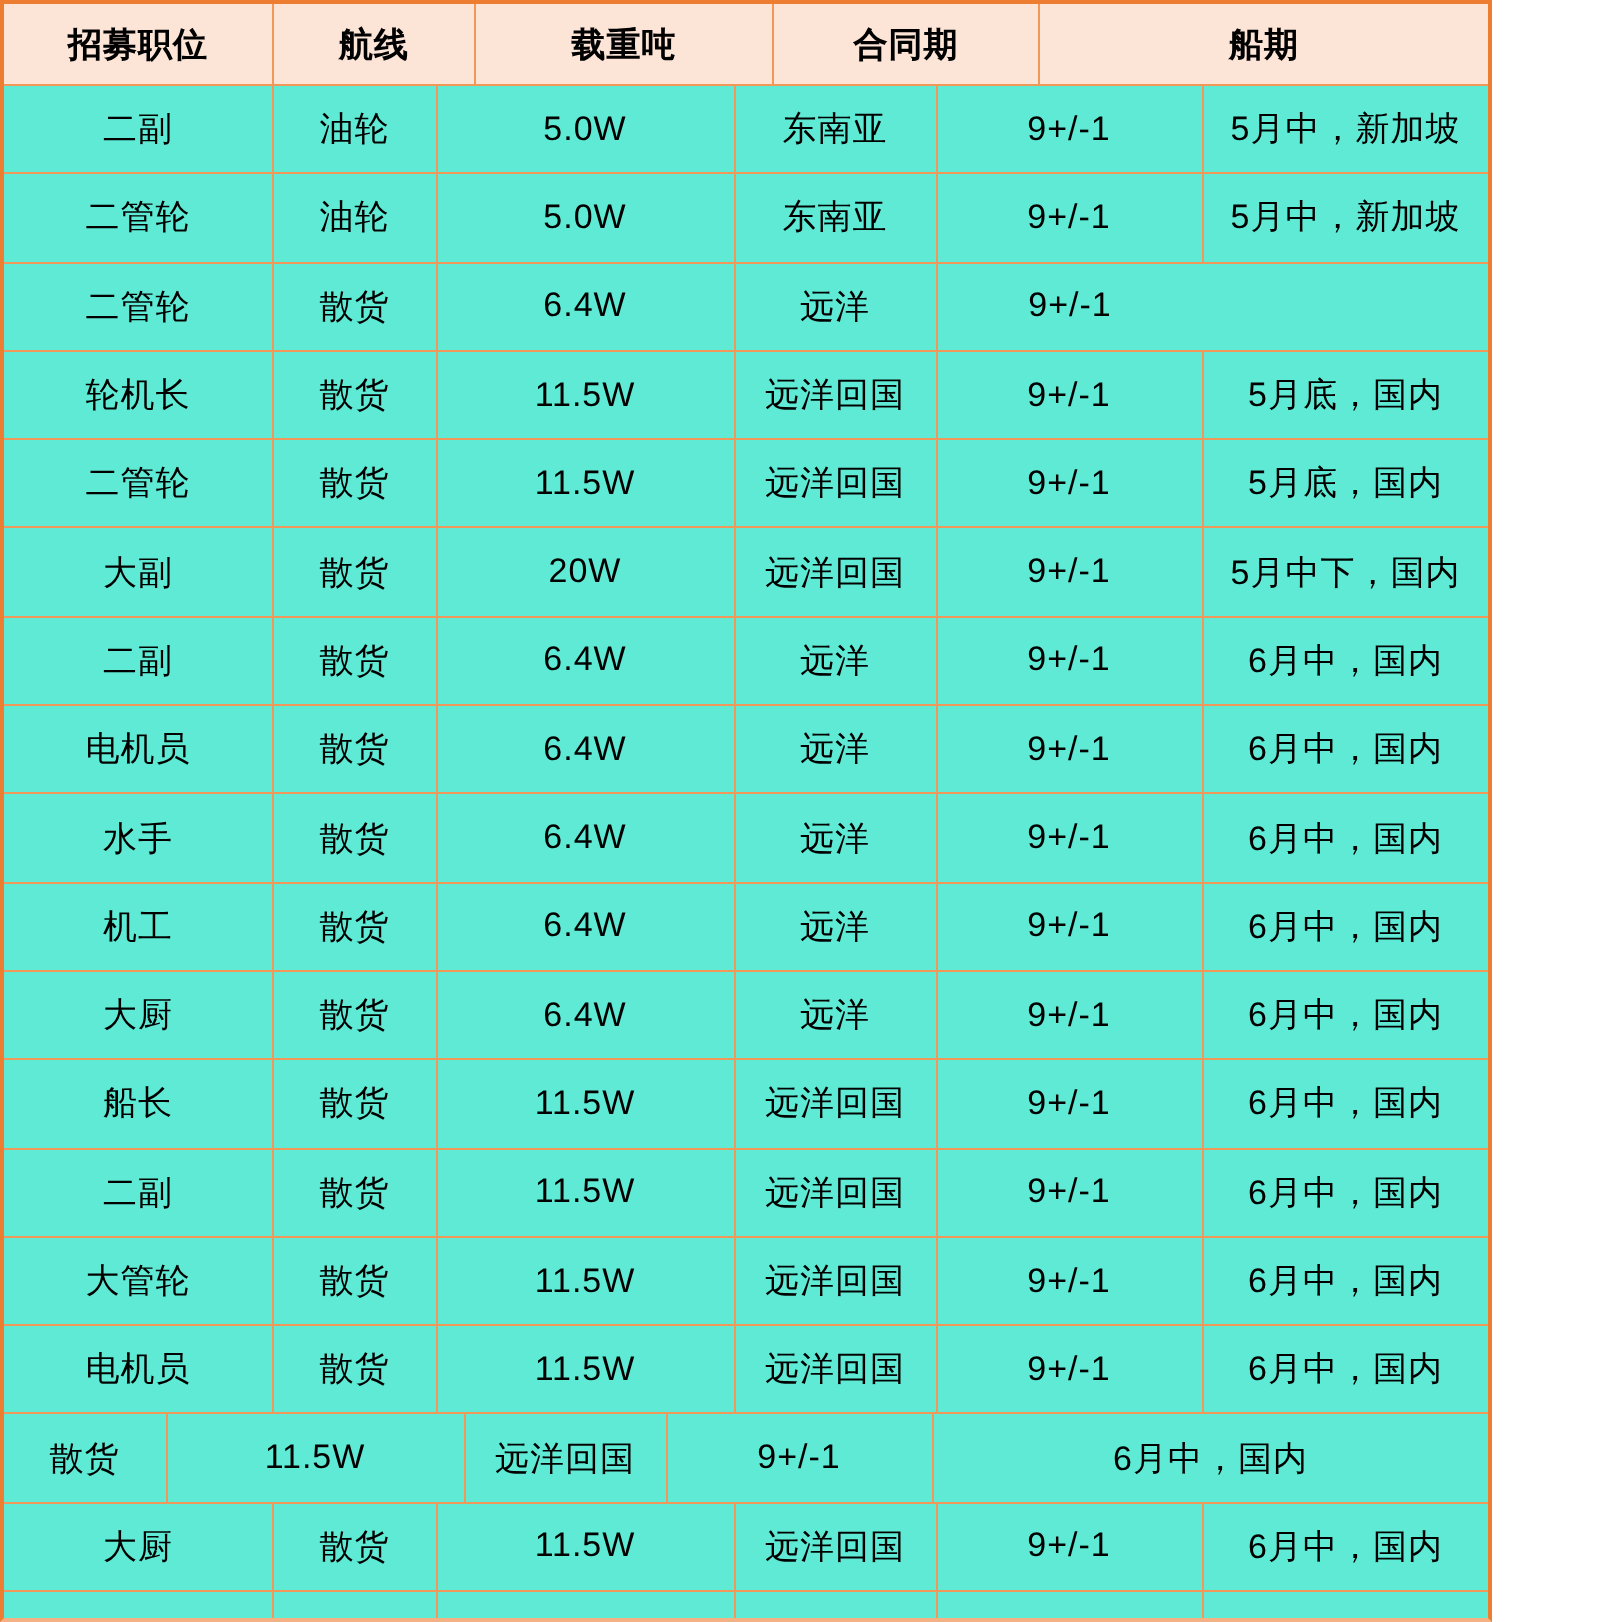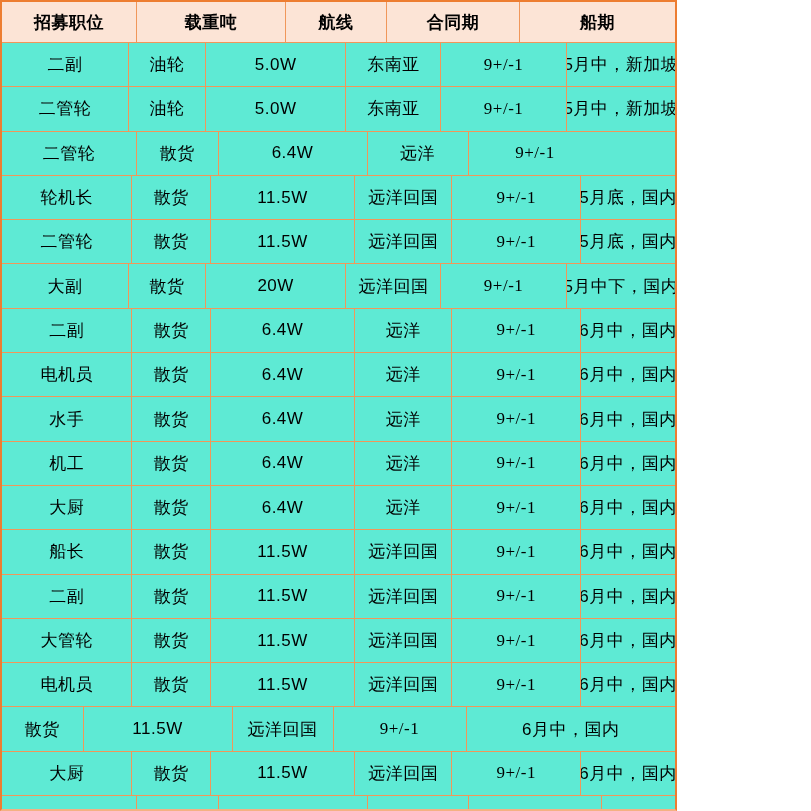--- a/index.html
+++ b/index.html
@@ -7,21 +7,21 @@
     padding: 0;
     width: 811px;
     height: 811px;
     overflow: hidden;
     background: #ffffff;
     font-family: "Liberation Sans", "DejaVu Sans", sans-serif;
     color: #000000;
   }
   #table {
     box-sizing: border-box;
-    width: 677px;
+    width: 746px;
     height: 811px;
     border: 2.5px solid #ED7D31;
     border-bottom: 2px solid #F4B183;
     display: flex;
     flex-direction: column;
     overflow: hidden;
     background: #ffffff;
   }
   .row {
     display: flex;
@@ -46,33 +46,33 @@
     font-size: 17px;
     white-space: nowrap;
     overflow: hidden;
     letter-spacing: 0.5px;
   }
   .cell:last-child { border-right: none; }
   .col-0 { width: 135px; }
   .col-1 { width: 81.5px; }
   .col-2 { width: 149px; }
   .col-3 { width: 101px; }
-  .col-4 { width: 133px; font-family: Liberation Serif, serif; }
+  .col-4 { width: 133px; }
   .col-5 { flex: 1 1 auto; }
   .row.partial { border-bottom: none; flex: 1 1 auto; }
 </style>
 </head>
 <body>
 
 <div id="table">
 
   <div class="row header">
     <div class="cell col-0">招募职位</div>
+    <div class="cell col-3">航线</div>
     <div class="cell col-2">载重吨</div>
-    <div class="cell col-3">航线</div>
     <div class="cell col-4">合同期</div>
     <div class="cell col-5">船期</div>
   </div>
 
   <div class="row">
       <div class="cell col-0">二副</div>
       <div class="cell col-1">油轮</div>
       <div class="cell col-2">5.0W</div>
       <div class="cell col-3">东南亚</div>
       <div class="cell col-4">9+/-1</div>

